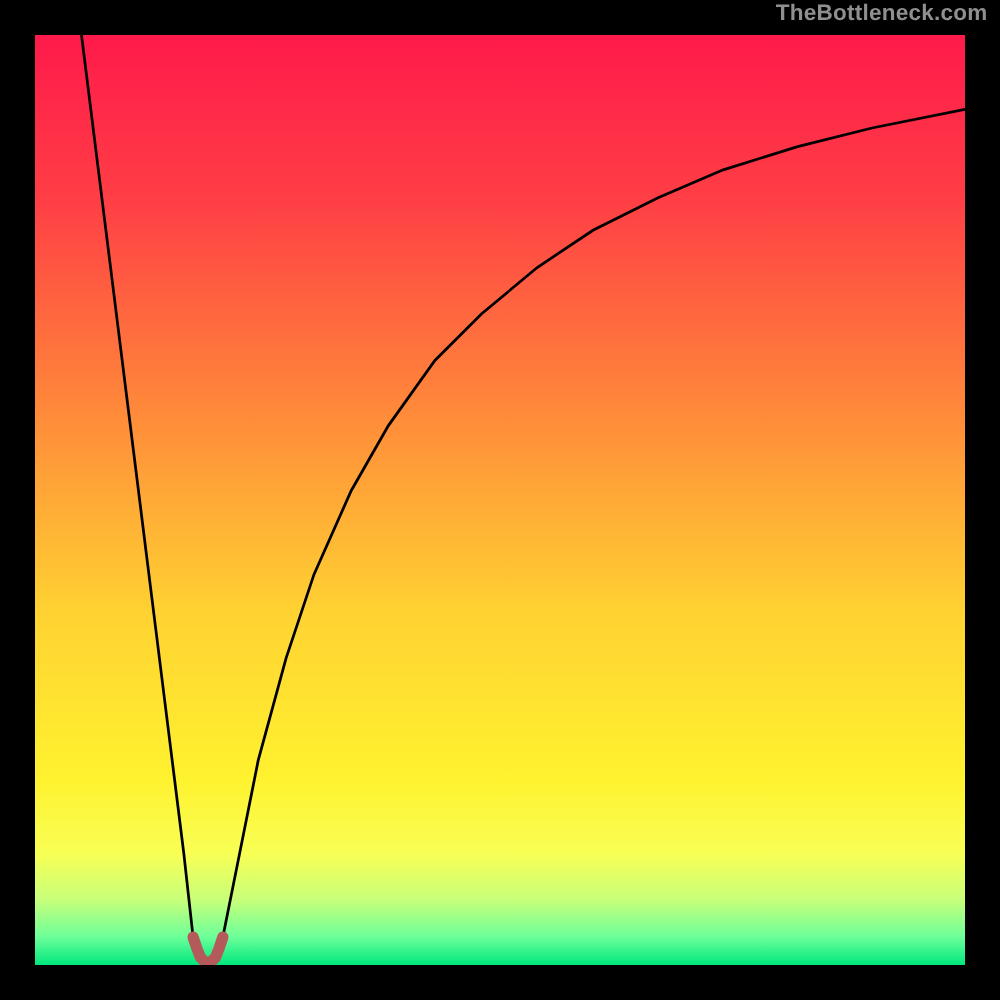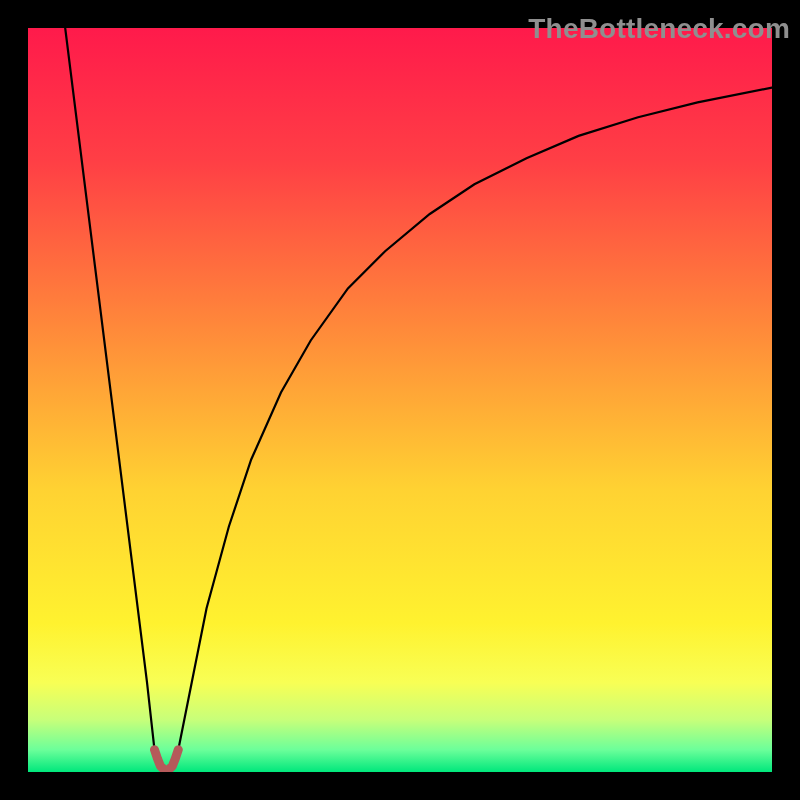--- a/index.html
+++ b/index.html
@@ -35,24 +35,24 @@
   }
   .curves {
     position: absolute;
     left: 0;
     top: 0;
     width: 100%;
     height: 100%;
   }
   .watermark {
     position: absolute;
-    top: 13px;
+    top: 0;
     right: 10px;
     font-family: Arial, Helvetica, sans-serif;
-    font-size: 28px;
+    font-size: 18px;
     font-weight: 600;
     color: #8f8f8f;
     letter-spacing: 0.2px;
   }
 </style>
 </head>
 <body>
 
 <div class="frame">
   <div class="plot">

